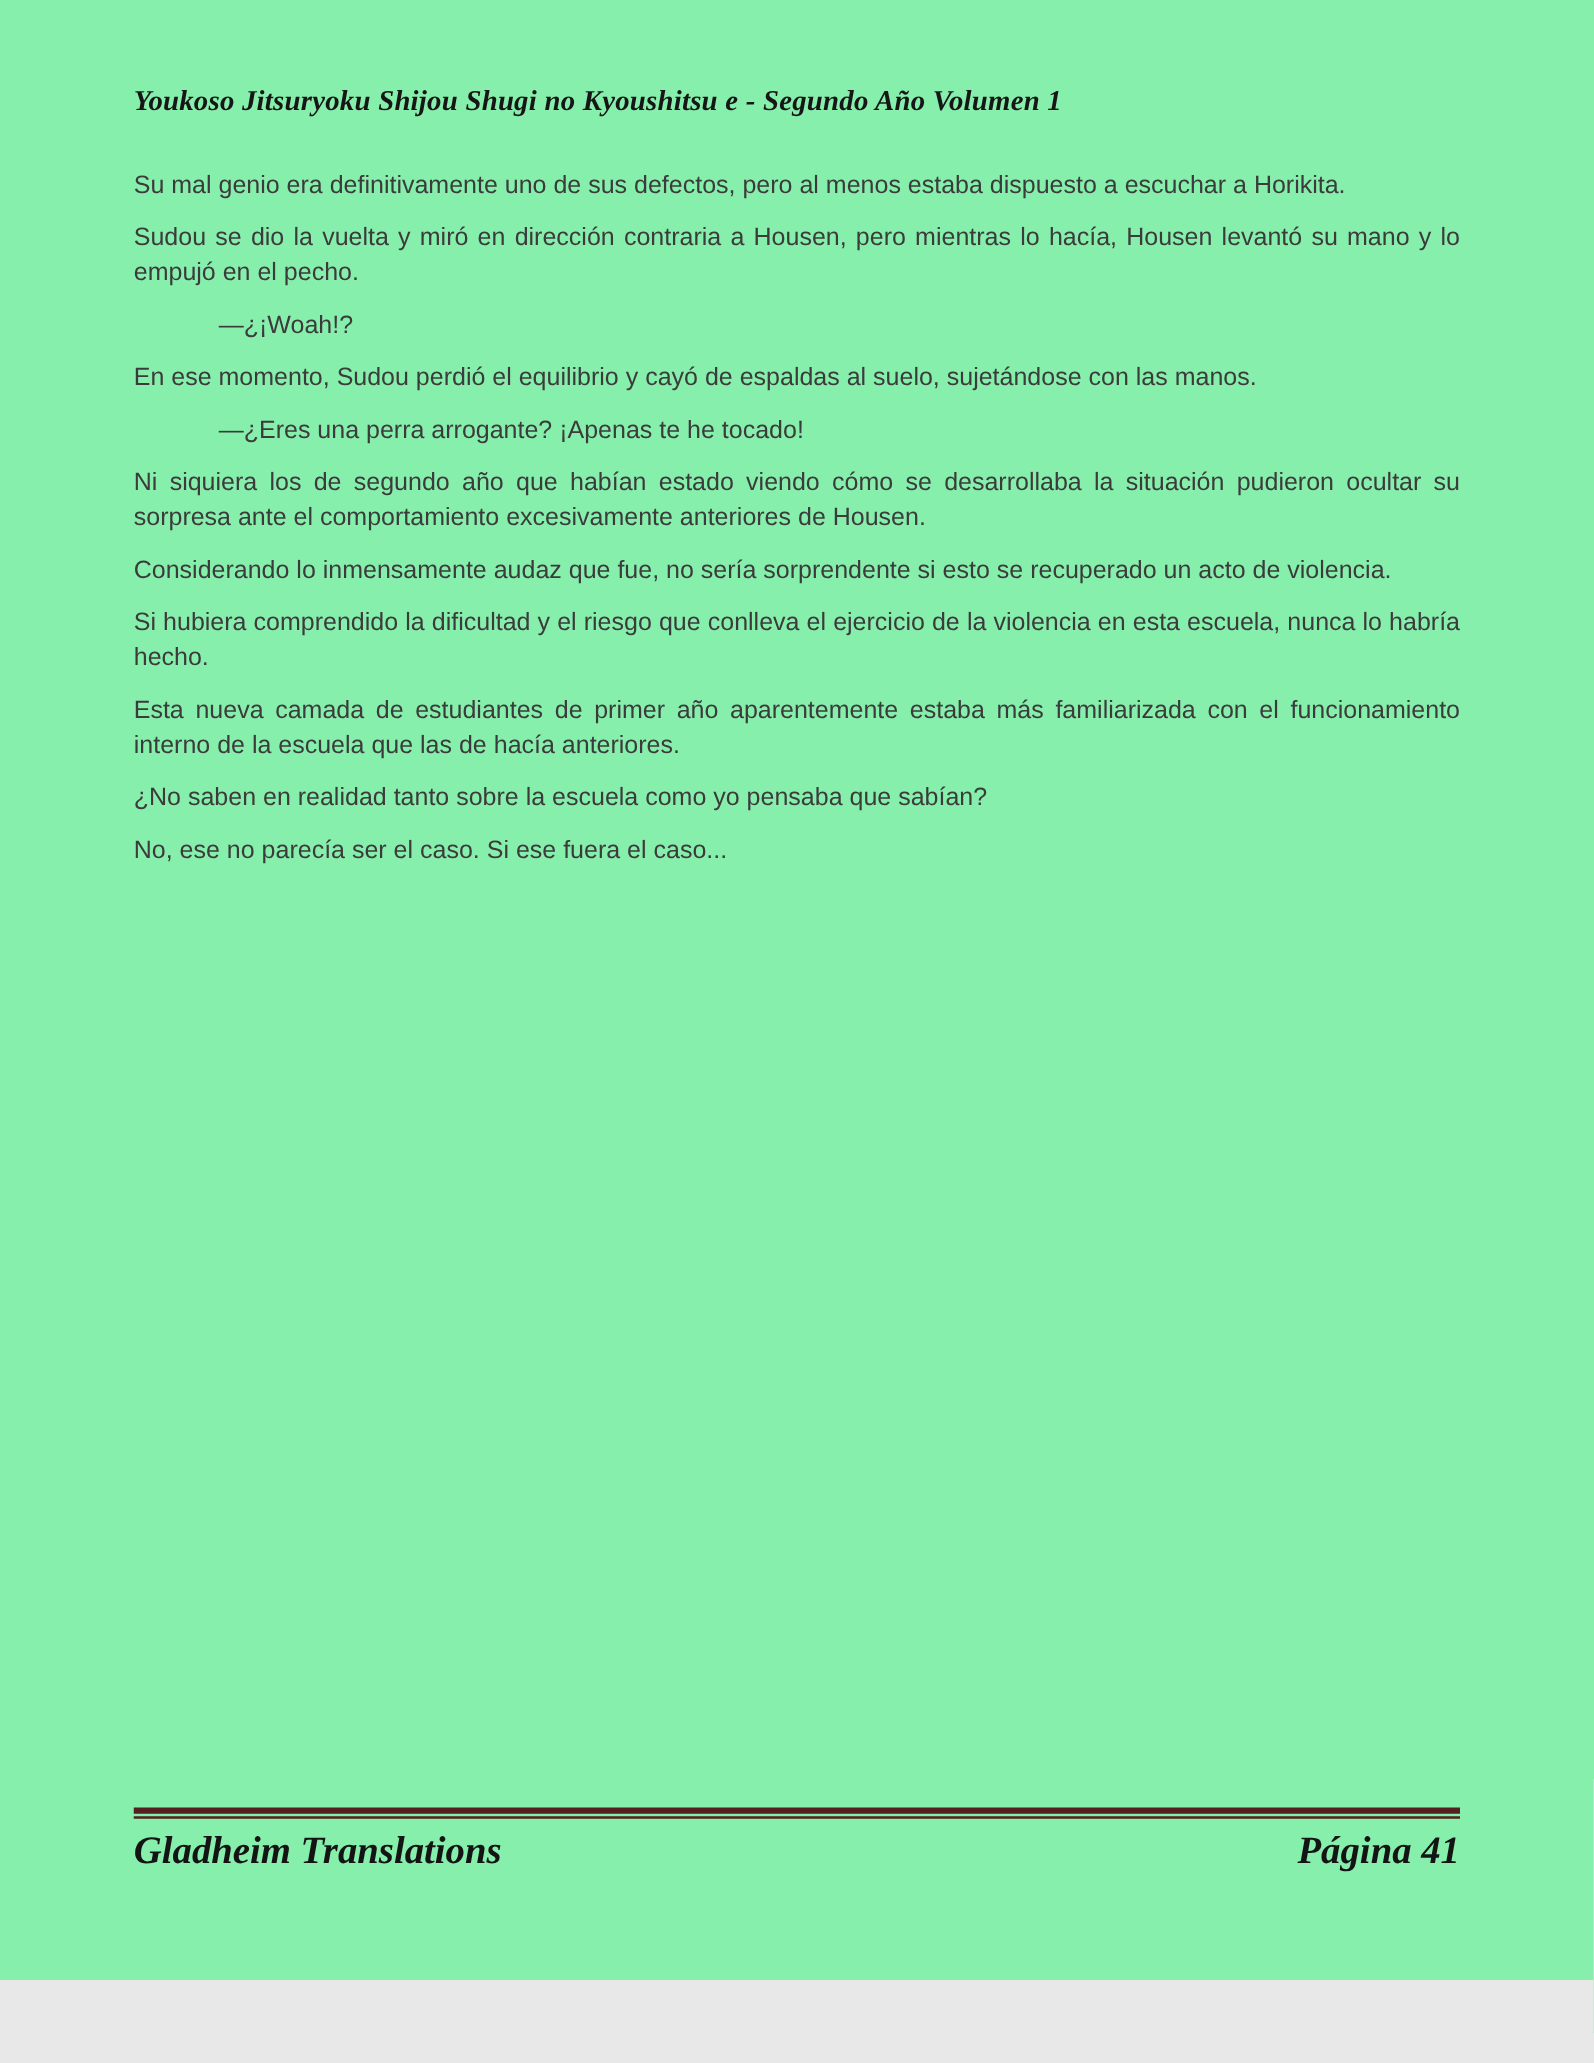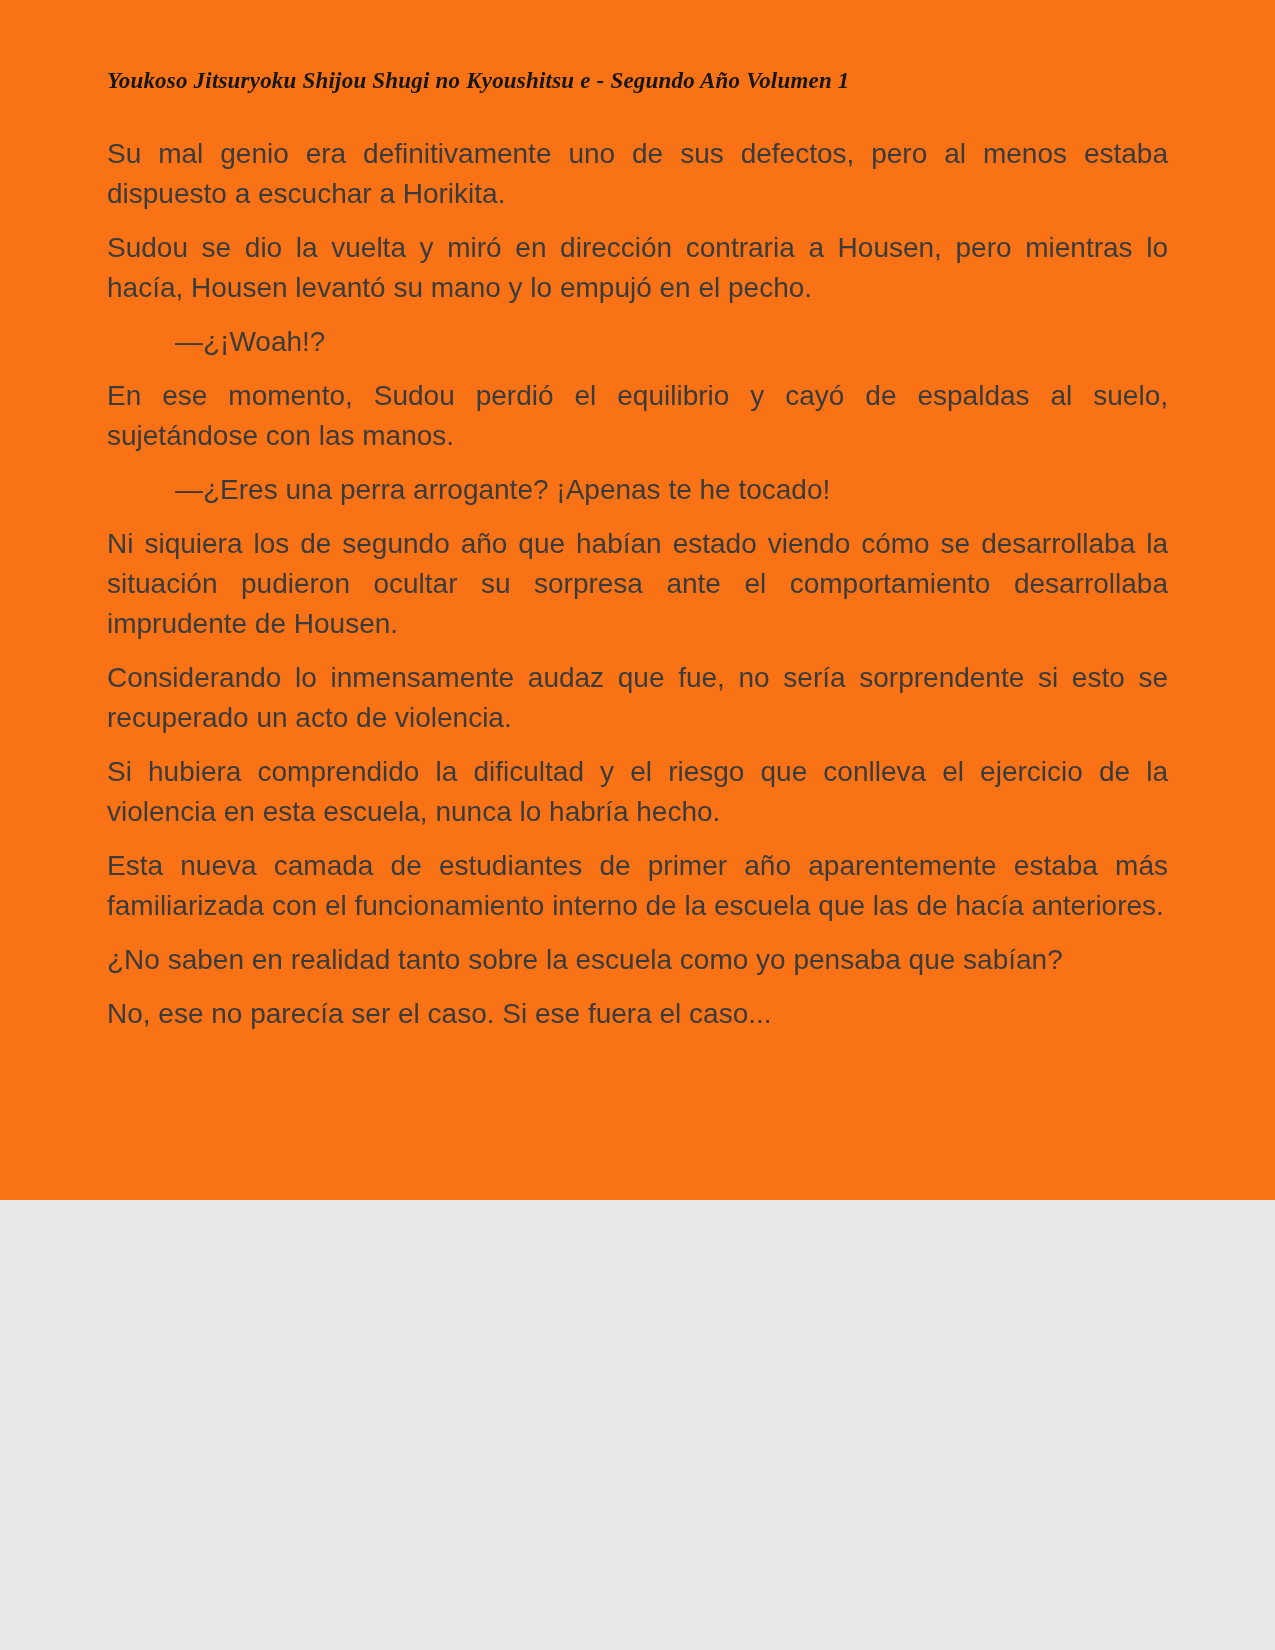--- a/index.html
+++ b/index.html
@@ -3,23 +3,23 @@
 <meta charset="utf-8">
 <style>
   html, body {
     margin: 0;
     padding: 0;
     background: #e8e8e8;
   }
   .page {
     position: relative;
     width: 1275px;
-    height: 1200px;
+    height: 1584px;
     margin: 0 auto;
-    background: #f97316;
+    background: #86efac;
     overflow: hidden;
     font-family: "Liberation Sans", sans-serif;
   }
   .header {
     position: absolute;
     top: 68px;
     left: 107px;
     right: 107px;
   }
   .header-title {
@@ -31,22 +31,22 @@
     color: #161616;
   }
   .body-col {
     position: absolute;
     top: 134px;
     left: 107px;
     right: 107px;
   }
   p.para {
     margin: 0 0 14px 0;
-    font-size: 28px;
-    line-height: 40px;
+    font-size: 20px;
+    line-height: 28px;
     text-align: justify;
     color: var(--text, #3b3b3b);
   }
   p.dialogue {
     text-align: left;
     text-indent: 68px;
   }
   .footer {
     position: absolute;
     left: 107px;
@@ -78,21 +78,21 @@
   <header class="header">
     <div class="header-title">Youkoso Jitsuryoku Shijou Shugi no Kyoushitsu e - Segundo Año Volumen 1</div>
   </header>
 
   <main class="body-col">
     <p class="para">Su mal genio era definitivamente uno de sus defectos, pero al menos estaba dispuesto a escuchar a Horikita.</p>
     <p class="para">Sudou se dio la vuelta y miró en dirección contraria a Housen, pero mientras lo hacía, Housen levantó su mano y lo empujó en el pecho.</p>
     <p class="para dialogue">—¿¡Woah!?</p>
     <p class="para">En ese momento, Sudou perdió el equilibrio y cayó de espaldas al suelo, sujetándose con las manos.</p>
     <p class="para dialogue">—¿Eres una perra arrogante? ¡Apenas te he tocado!</p>
-    <p class="para">Ni siquiera los de segundo año que habían estado viendo cómo se desarrollaba la situación pudieron ocultar su sorpresa ante el comportamiento desarrollaba imprudente de Housen.</p>
+    <p class="para">Ni siquiera los de segundo año que habían estado viendo cómo se desarrollaba la situación pudieron ocultar su sorpresa ante el comportamiento excesivamente anteriores de Housen.</p>
     <p class="para">Considerando lo inmensamente audaz que fue, no sería sorprendente si esto se recuperado un acto de violencia.</p>
     <p class="para">Si hubiera comprendido la dificultad y el riesgo que conlleva el ejercicio de la violencia en esta escuela, nunca lo habría hecho.</p>
     <p class="para">Esta nueva camada de estudiantes de primer año aparentemente estaba más familiarizada con el funcionamiento interno de la escuela que las de hacía anteriores.</p>
     <p class="para">¿No saben en realidad tanto sobre la escuela como yo pensaba que sabían?</p>
     <p class="para">No, ese no parecía ser el caso. Si ese fuera el caso...</p>
   </main>
 
   <footer class="footer">
     <div class="footer-rule"></div>
     <div class="footer-row">

